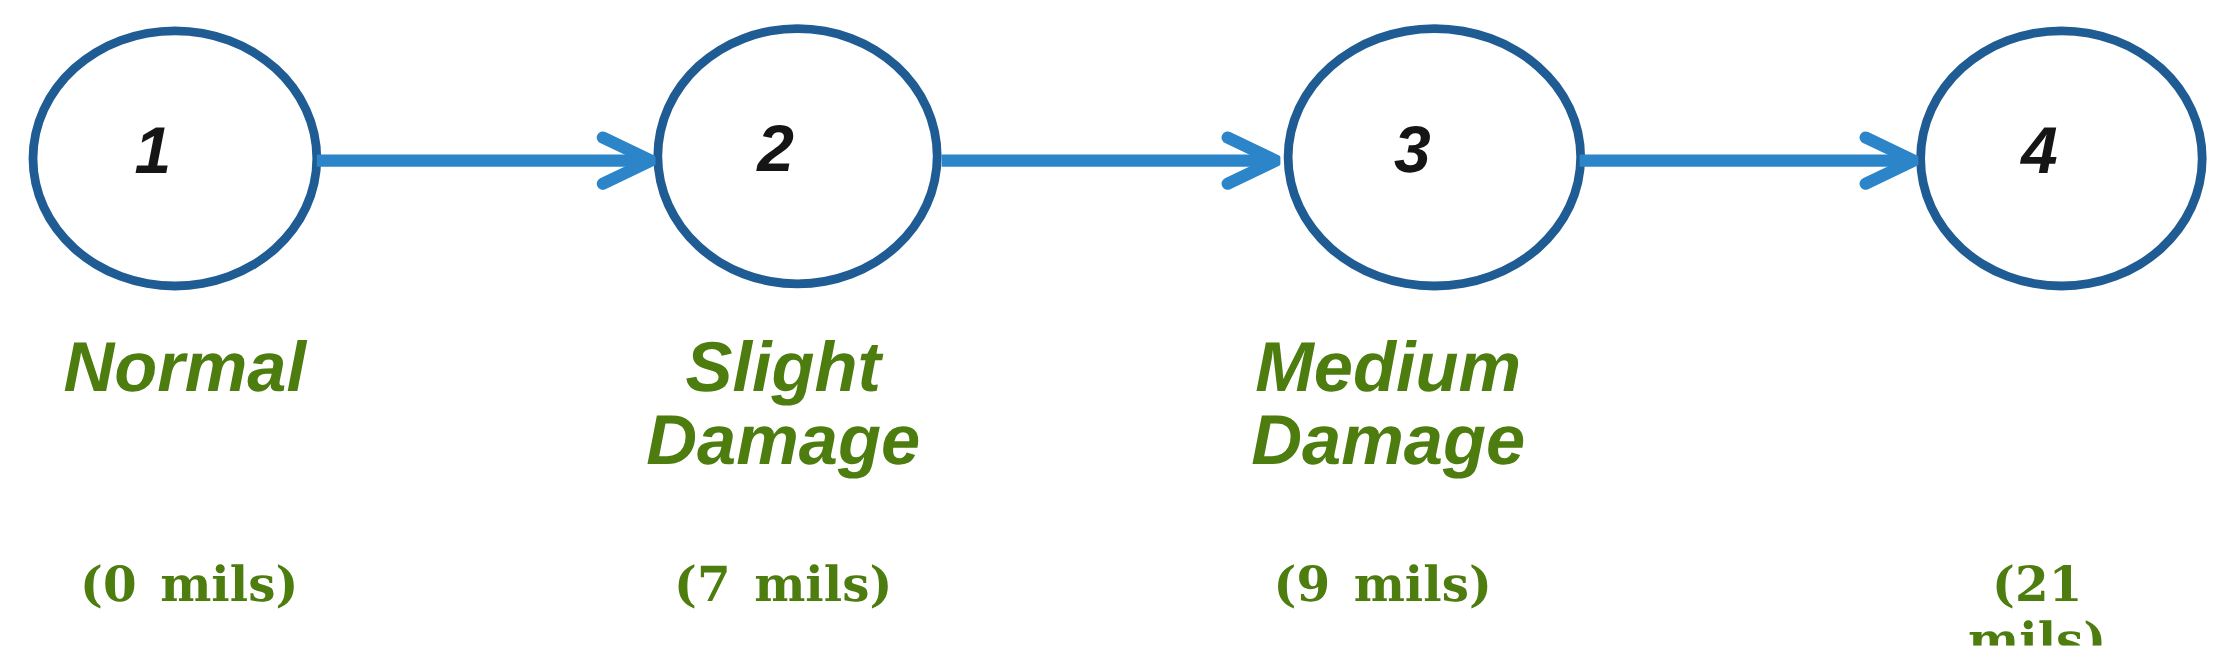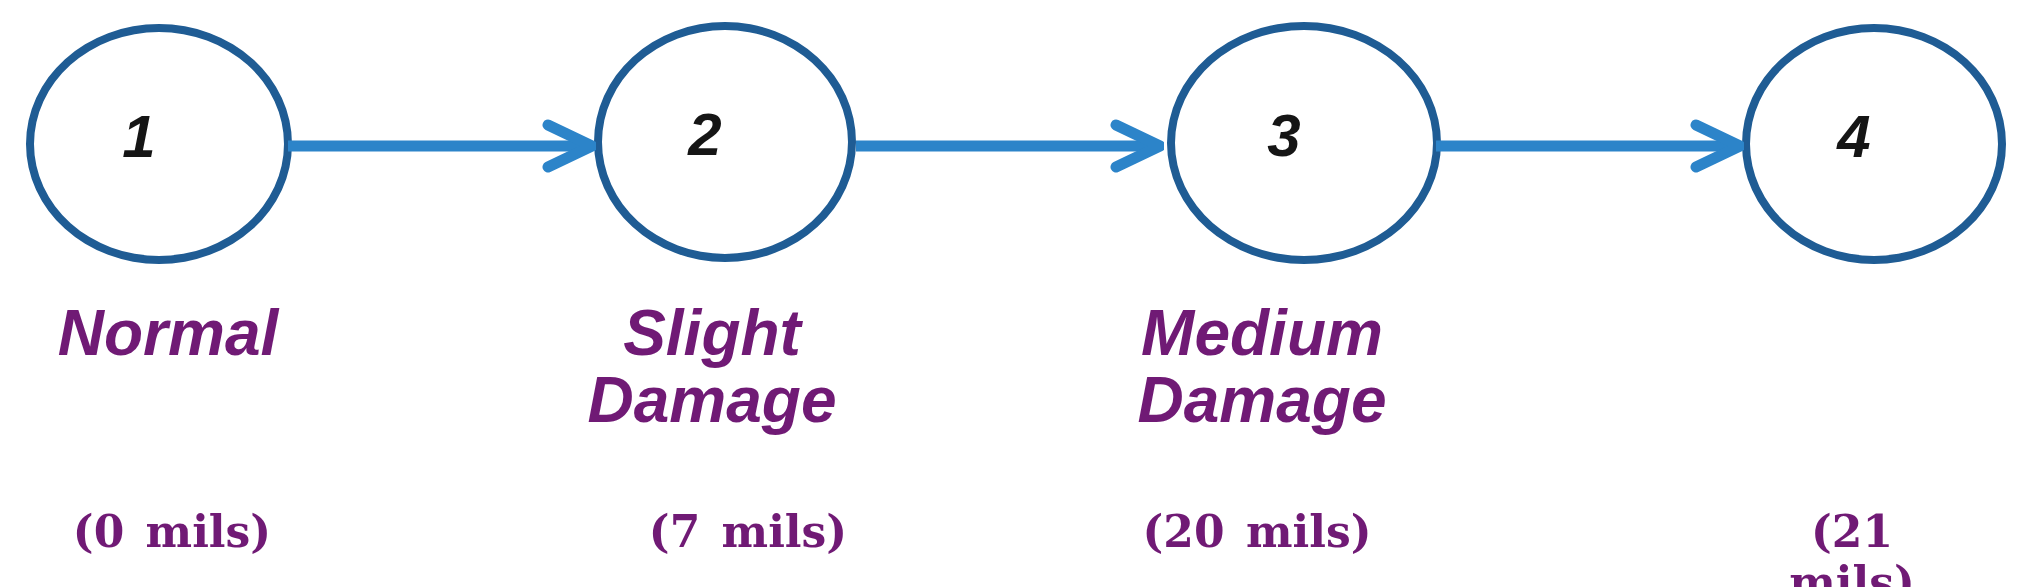--- a/index.html
+++ b/index.html
@@ -53,21 +53,21 @@
     fill: none;
     stroke-linecap: round;
     stroke-linejoin: round;
   }
   
   .label {
     position: absolute;
     transform: translateX(-50%);
     text-align: center;
     white-space: pre-line;
-    color: #701a75;
+    color: #4d7c0f;
   }
   .name {
     top: 300px;
     font-size: 64px;
     line-height: 67px;
     font-weight: bold;
     font-style: italic;
     font-family: "Liberation Sans", sans-serif;
   }
   .name-1 { left: 168px; }
@@ -75,21 +75,21 @@
   .name-3 { left: 1262px; }
   .name-4 { left: 1868px; }
   .mils {
     top: 506px;
     font-size: 44px;
     font-weight: bold;
     font-family: "DejaVu Serif", "Liberation Serif", serif;
     word-spacing: 6px;
   }
   .mils-1 { left: 172px; }
-  .mils-2 { left: 748px; text-align: center; }
+  .mils-2 { left: 712px; text-align: center; }
   .mils-3 { left: 1257px; }
   .mils-4 { left: 1852px; }
 </style>
 </head>
 <body>
 
 <div class="diagram">
 
   <div class="node node-1">
     <span class="num">1</span>
@@ -118,16 +118,16 @@
   </svg>
 
   <div class="label name name-1">Normal</div>
   <div class="label name name-2">Slight
 Damage</div>
   <div class="label name name-3">Medium
 Damage</div>
 
   <div class="label mils mils-1">(0 mils)</div>
   <div class="label mils mils-2">(7 mils)</div>
-  <div class="label mils mils-3">(20 mils)</div>
+  <div class="label mils mils-3">(9 mils)</div>
   <div class="label mils mils-4">(21 mils)</div>
 
 </div>
 
 </body></html>

